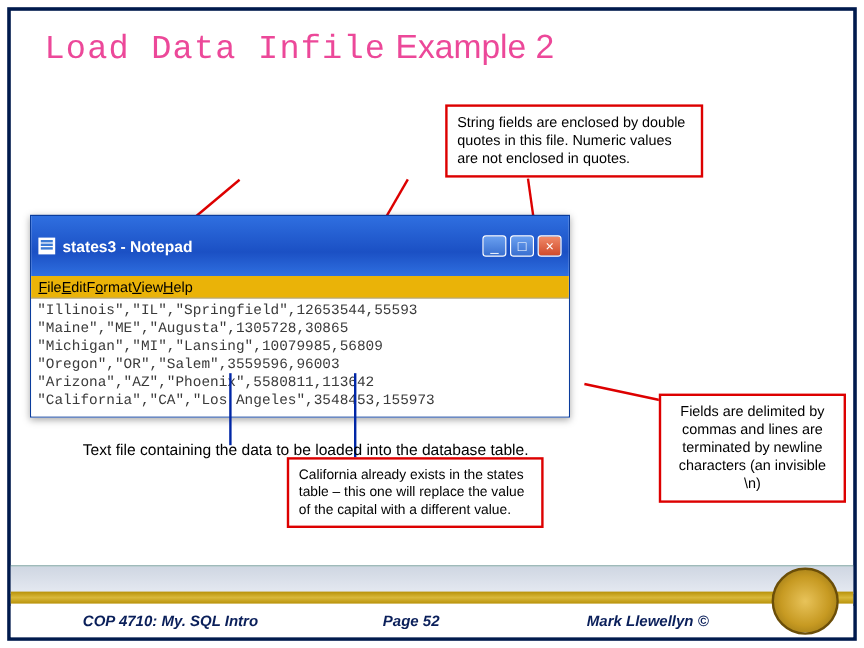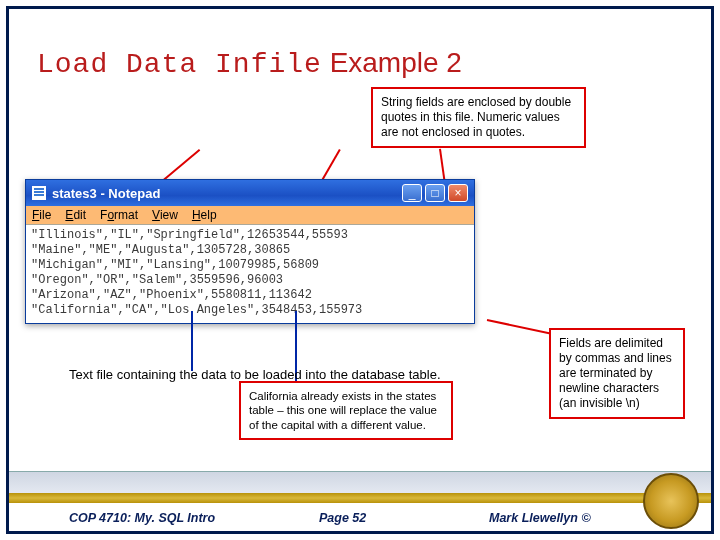--- a/index.html
+++ b/index.html
@@ -13,56 +13,55 @@
   }
   .slide {
     position: absolute;
     top: 6px; left: 6px; right: 6px; bottom: 6px;
     border: 3px solid #001a4d;
     background: #fff;
   }
   .title {
     padding: 14px 0 10px 28px;
     font-size: 28px;
-    color: #b91c1c;
+    color: #ec4899;
     font-weight: normal;
-    margin-top: 24px;
   }
   .title .mono { font-family: "Courier New", monospace; letter-spacing: 1px; }
   .callout {
     position: absolute;
     border: 2px solid #d00;
     background: #fff;
     padding: 6px 8px;
     font-size: 12px;
     line-height: 1.25;
     color: #000;
   }
   .callout-top { top: 78px; left: 362px; width: 215px; }
-  .callout-right { top: 319px; left: 540px; width: 136px; }
+  .callout-right { top: 319px; left: 540px; width: 156px; text-align: center; }
   .callout-mid { top: 372px; left: 230px; width: 214px; font-size: 11.5px; }
   .plain-note {
     position: absolute;
     top: 358px; left: 60px;
     font-size: 13px;
     color: #000;
   }
   
   .np {
     position: absolute;
     top: 170px; left: 16px;
     width: 450px;
     border: 1px solid #0a3c9c;
     box-shadow: 0 2px 6px rgba(0,0,0,0.35);
   }
   .np-title {
     background: linear-gradient(#2f6fe0, #1b50c4 60%, #2f6fe0);
     color: #fff;
     font-size: 13px;
-    padding: 4px 6px;
+    padding: 16px 6px;
     display: flex;
     align-items: center;
   }
   .np-icon {
     width: 14px; height: 14px;
     background: #fff;
     margin-right: 6px;
     display: inline-block;
     position: relative;
   }
@@ -80,27 +79,26 @@
     border: 1px solid #fff;
     border-radius: 3px;
     display: flex;
     align-items: center; justify-content: center;
     font-size: 12px;
     font-family: Arial;
   }
   .np-btn.min, .np-btn.max { background: linear-gradient(#6aa0f0,#3a6fd0); color: #fff; }
   .np-btn.close { background: linear-gradient(#f08a6a,#d04a2a); color: #fff; }
   .np-menu {
-    background: #fdba74;
+    background: #eab308;
     border-bottom: 1px solid #aca899;
     padding: 2px 6px;
     font-size: 12px;
     color: #000;
     display: flex;
-    gap: 14px;
   }
   .np-menu span { cursor: default; }
   .np-menu .ul { text-decoration: underline; }
   .np-body {
     background: #fff;
     font-family: "Courier New", monospace;
     font-size: 12px;
     padding: 3px 5px 5px 5px;
     white-space: pre;
     color: #3a3a3a;

